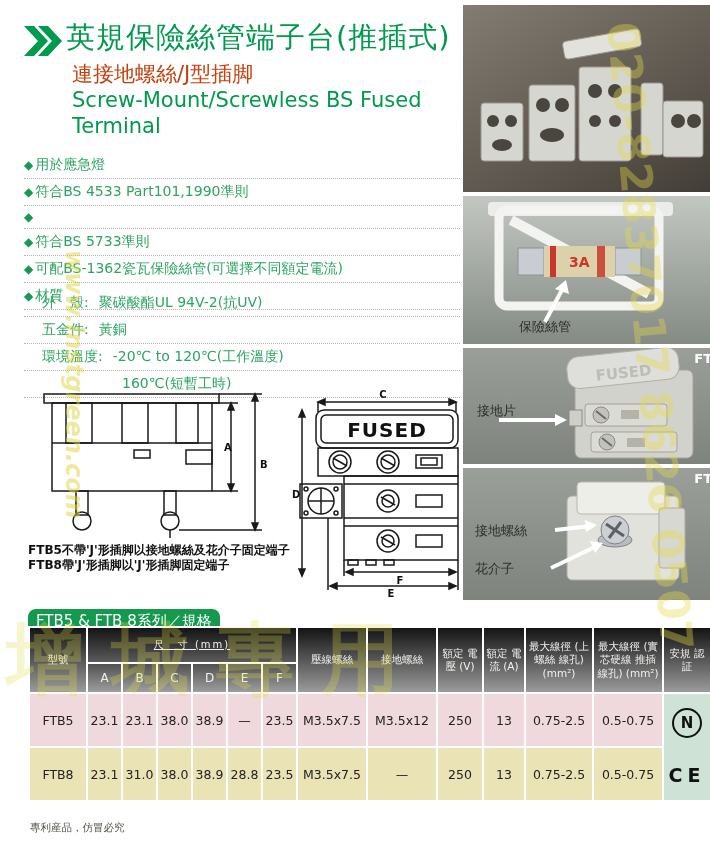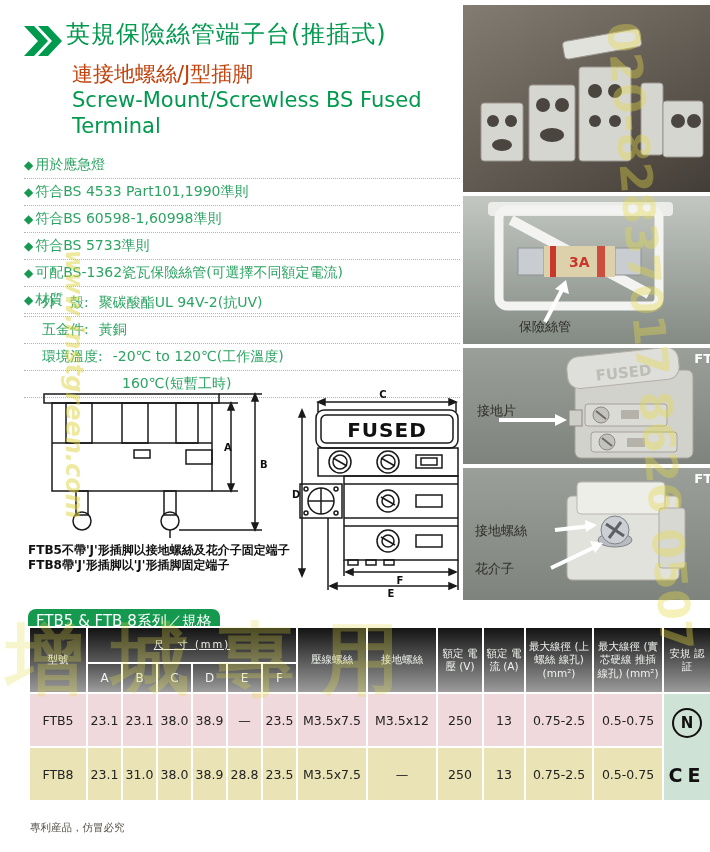--- a/index.html
+++ b/index.html
@@ -1,21 +1,21 @@
 <!DOCTYPE html>
 <html><head>
 <meta charset="utf-8">
 <style>
   html,body{margin:0;padding:0;background:#fff;}
   .page{position:relative;width:710px;height:852px;background:#fff;overflow:hidden;
         font-family:"DejaVu Sans","Liberation Sans",sans-serif;color:#222;}
 
   
   .chevron{position:absolute;left:24px;top:26px;}
-  .title{position:absolute;left:66px;top:18px;font-size:24px;color:#009a4e;letter-spacing:1px;white-space:nowrap;}
+  .title{position:absolute;left:66px;top:18px;font-size:29px;color:#009a4e;letter-spacing:1px;white-space:nowrap;}
   .subtitle-cn{position:absolute;left:72px;top:60px;font-size:21px;color:#c2410c;}
   .subtitle-en{position:absolute;left:72px;top:87px;width:360px;font-size:21px;line-height:26px;font-weight:normal;color:#009a4e;}
 
   
   .features{position:absolute;left:24px;top:152px;width:436px;}
   .feature{display:flex;align-items:baseline;gap:2px;font-size:14px;color:#2da463;
            padding:4px 0 4px;border-bottom:1px dotted #b3b3b3;}
   .feature .diamond{color:#169a52;font-size:12px;}
   .material{position:absolute;left:24px;top:290px;width:436px;}
   .mline{font-size:14px;color:#2da463;padding:4px 0 4px 18px;border-bottom:1px dotted #b3b3b3;}
@@ -85,21 +85,20 @@
     <div class="feature">
       <span class="diamond">◆</span>
       <span>用於應急燈</span>
     </div>
     <div class="feature">
       <span class="diamond">◆</span>
       <span>符合BS 4533 Part101,1990準則</span>
     </div>
     <div class="feature">
       <span class="diamond">◆</span>
-      <span>符合BS 60598-1,60998準則</span>
     </div>
     <div class="feature">
       <span class="diamond">◆</span>
       <span>符合BS 5733準則</span>
     </div>
     <div class="feature">
       <span class="diamond">◆</span>
       <span>可配BS-1362瓷瓦保險絲管(可選擇不同額定電流)</span>
     </div>
     <div class="feature">

